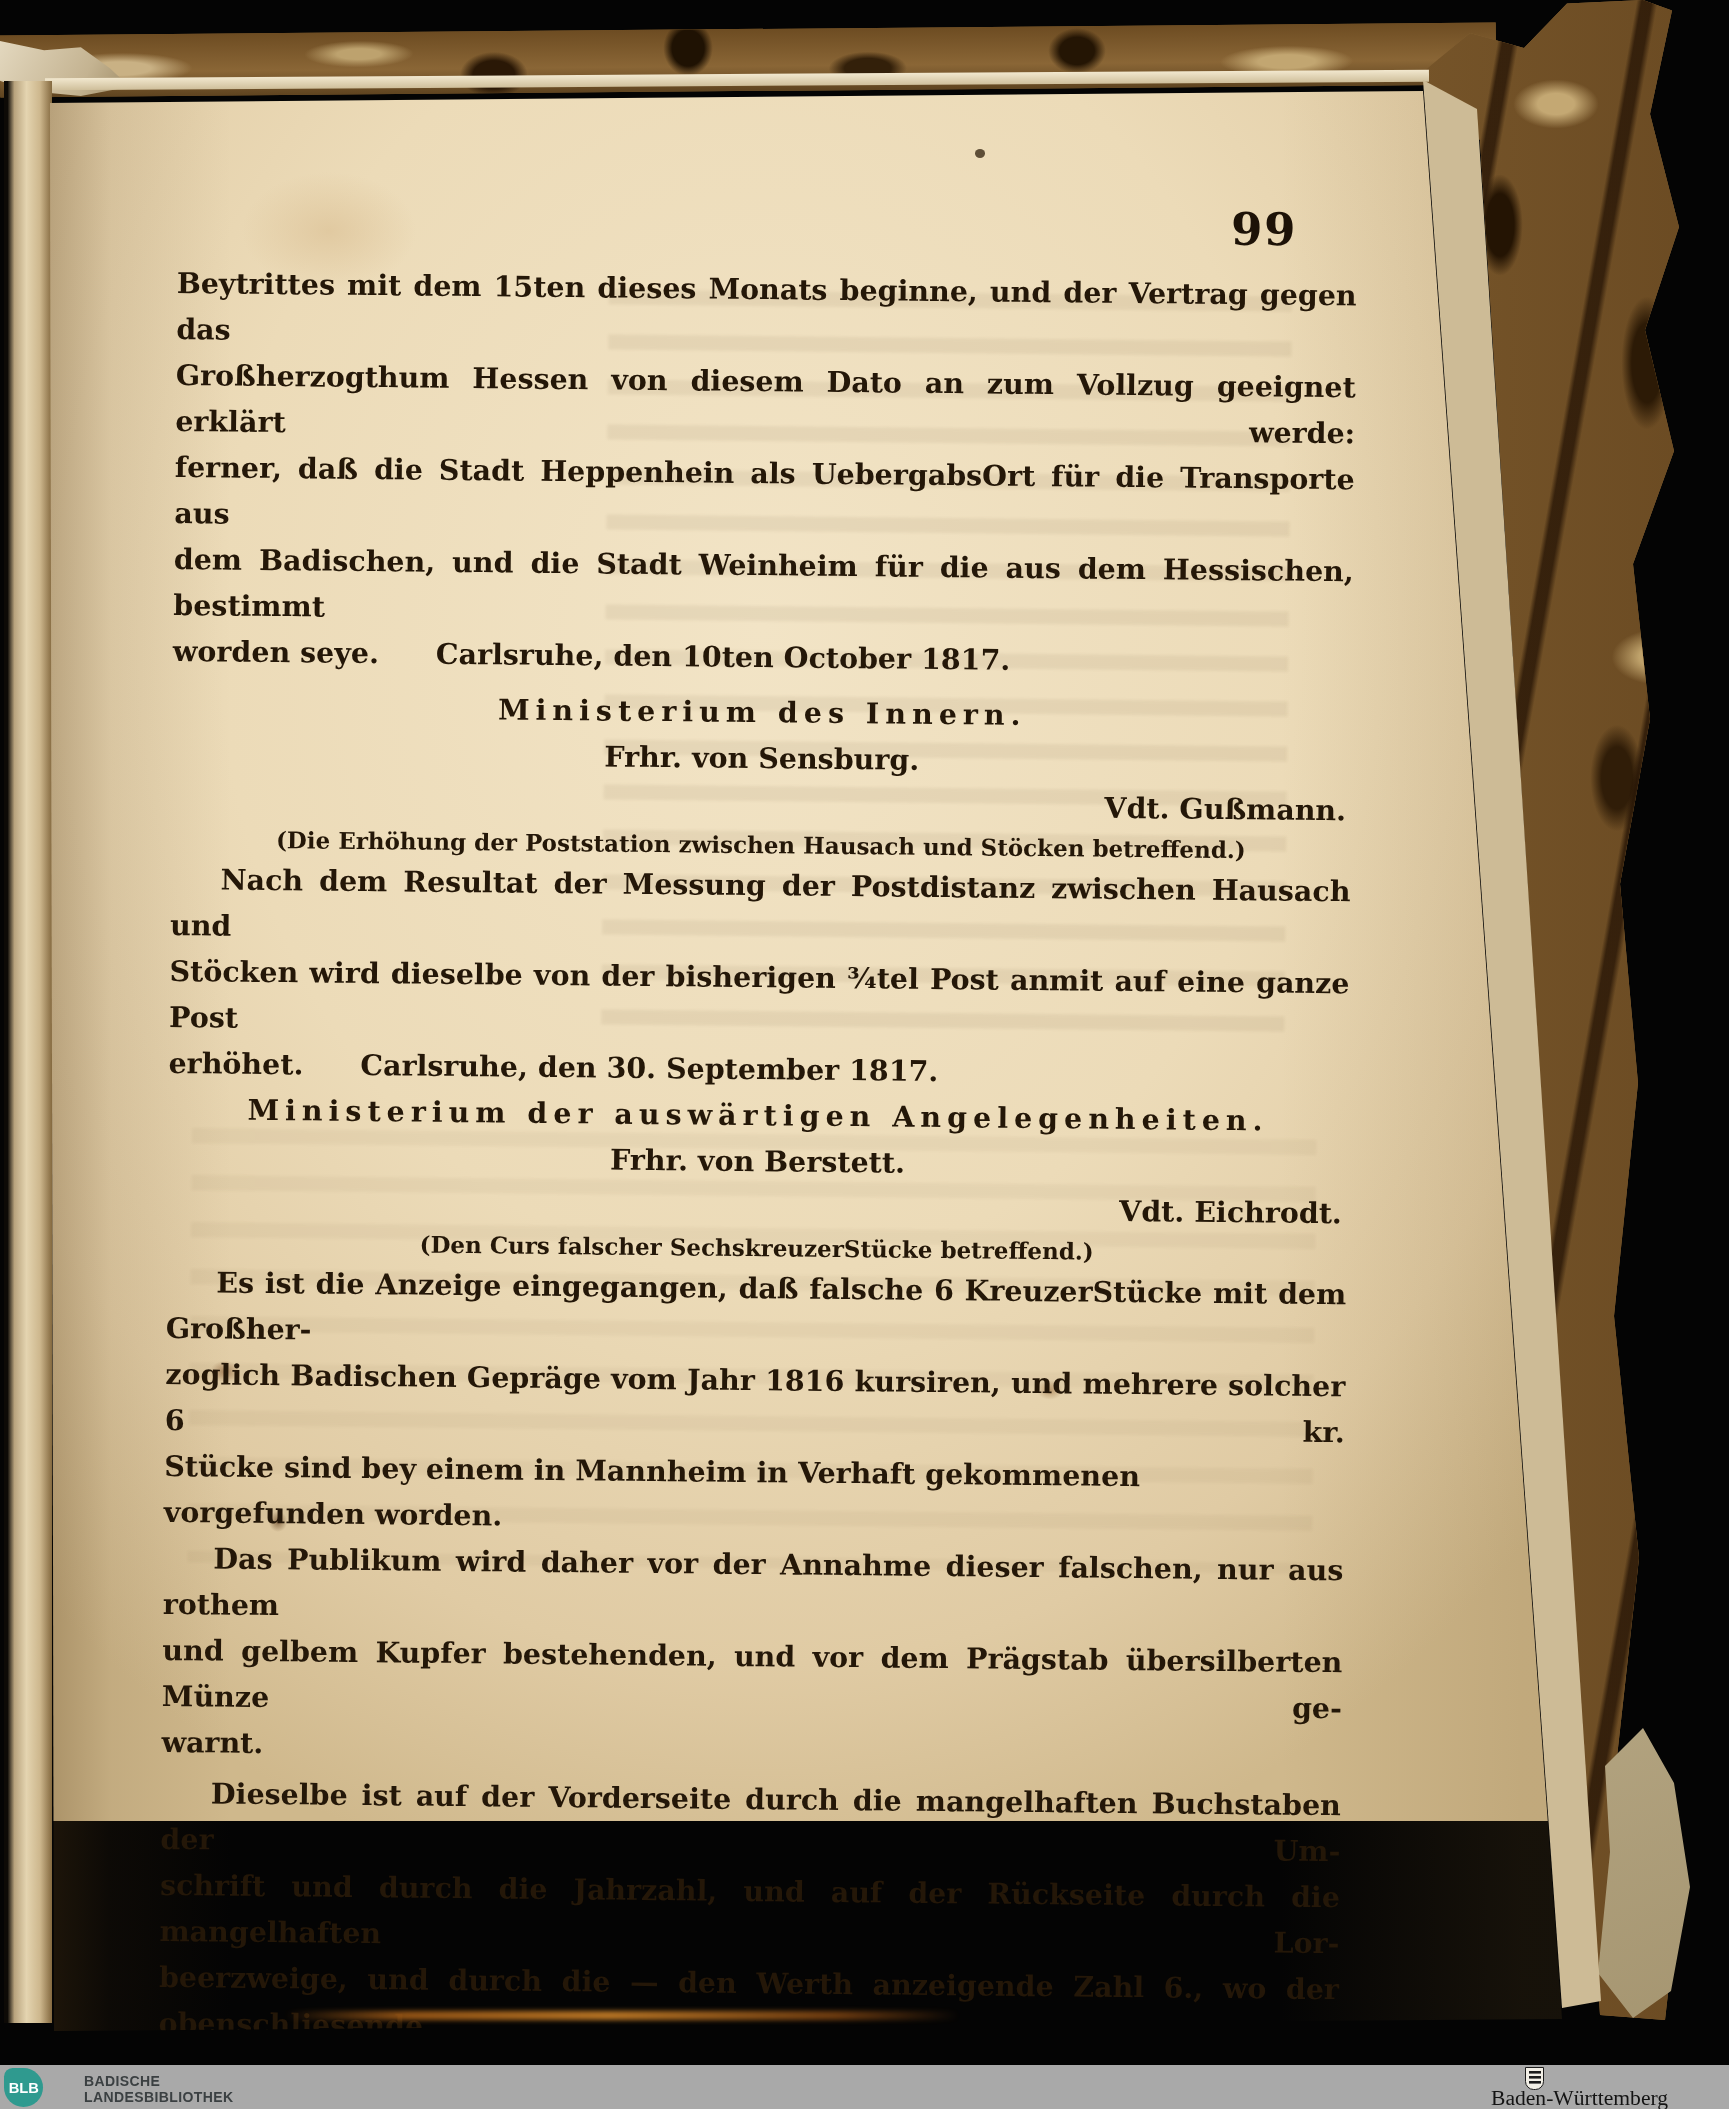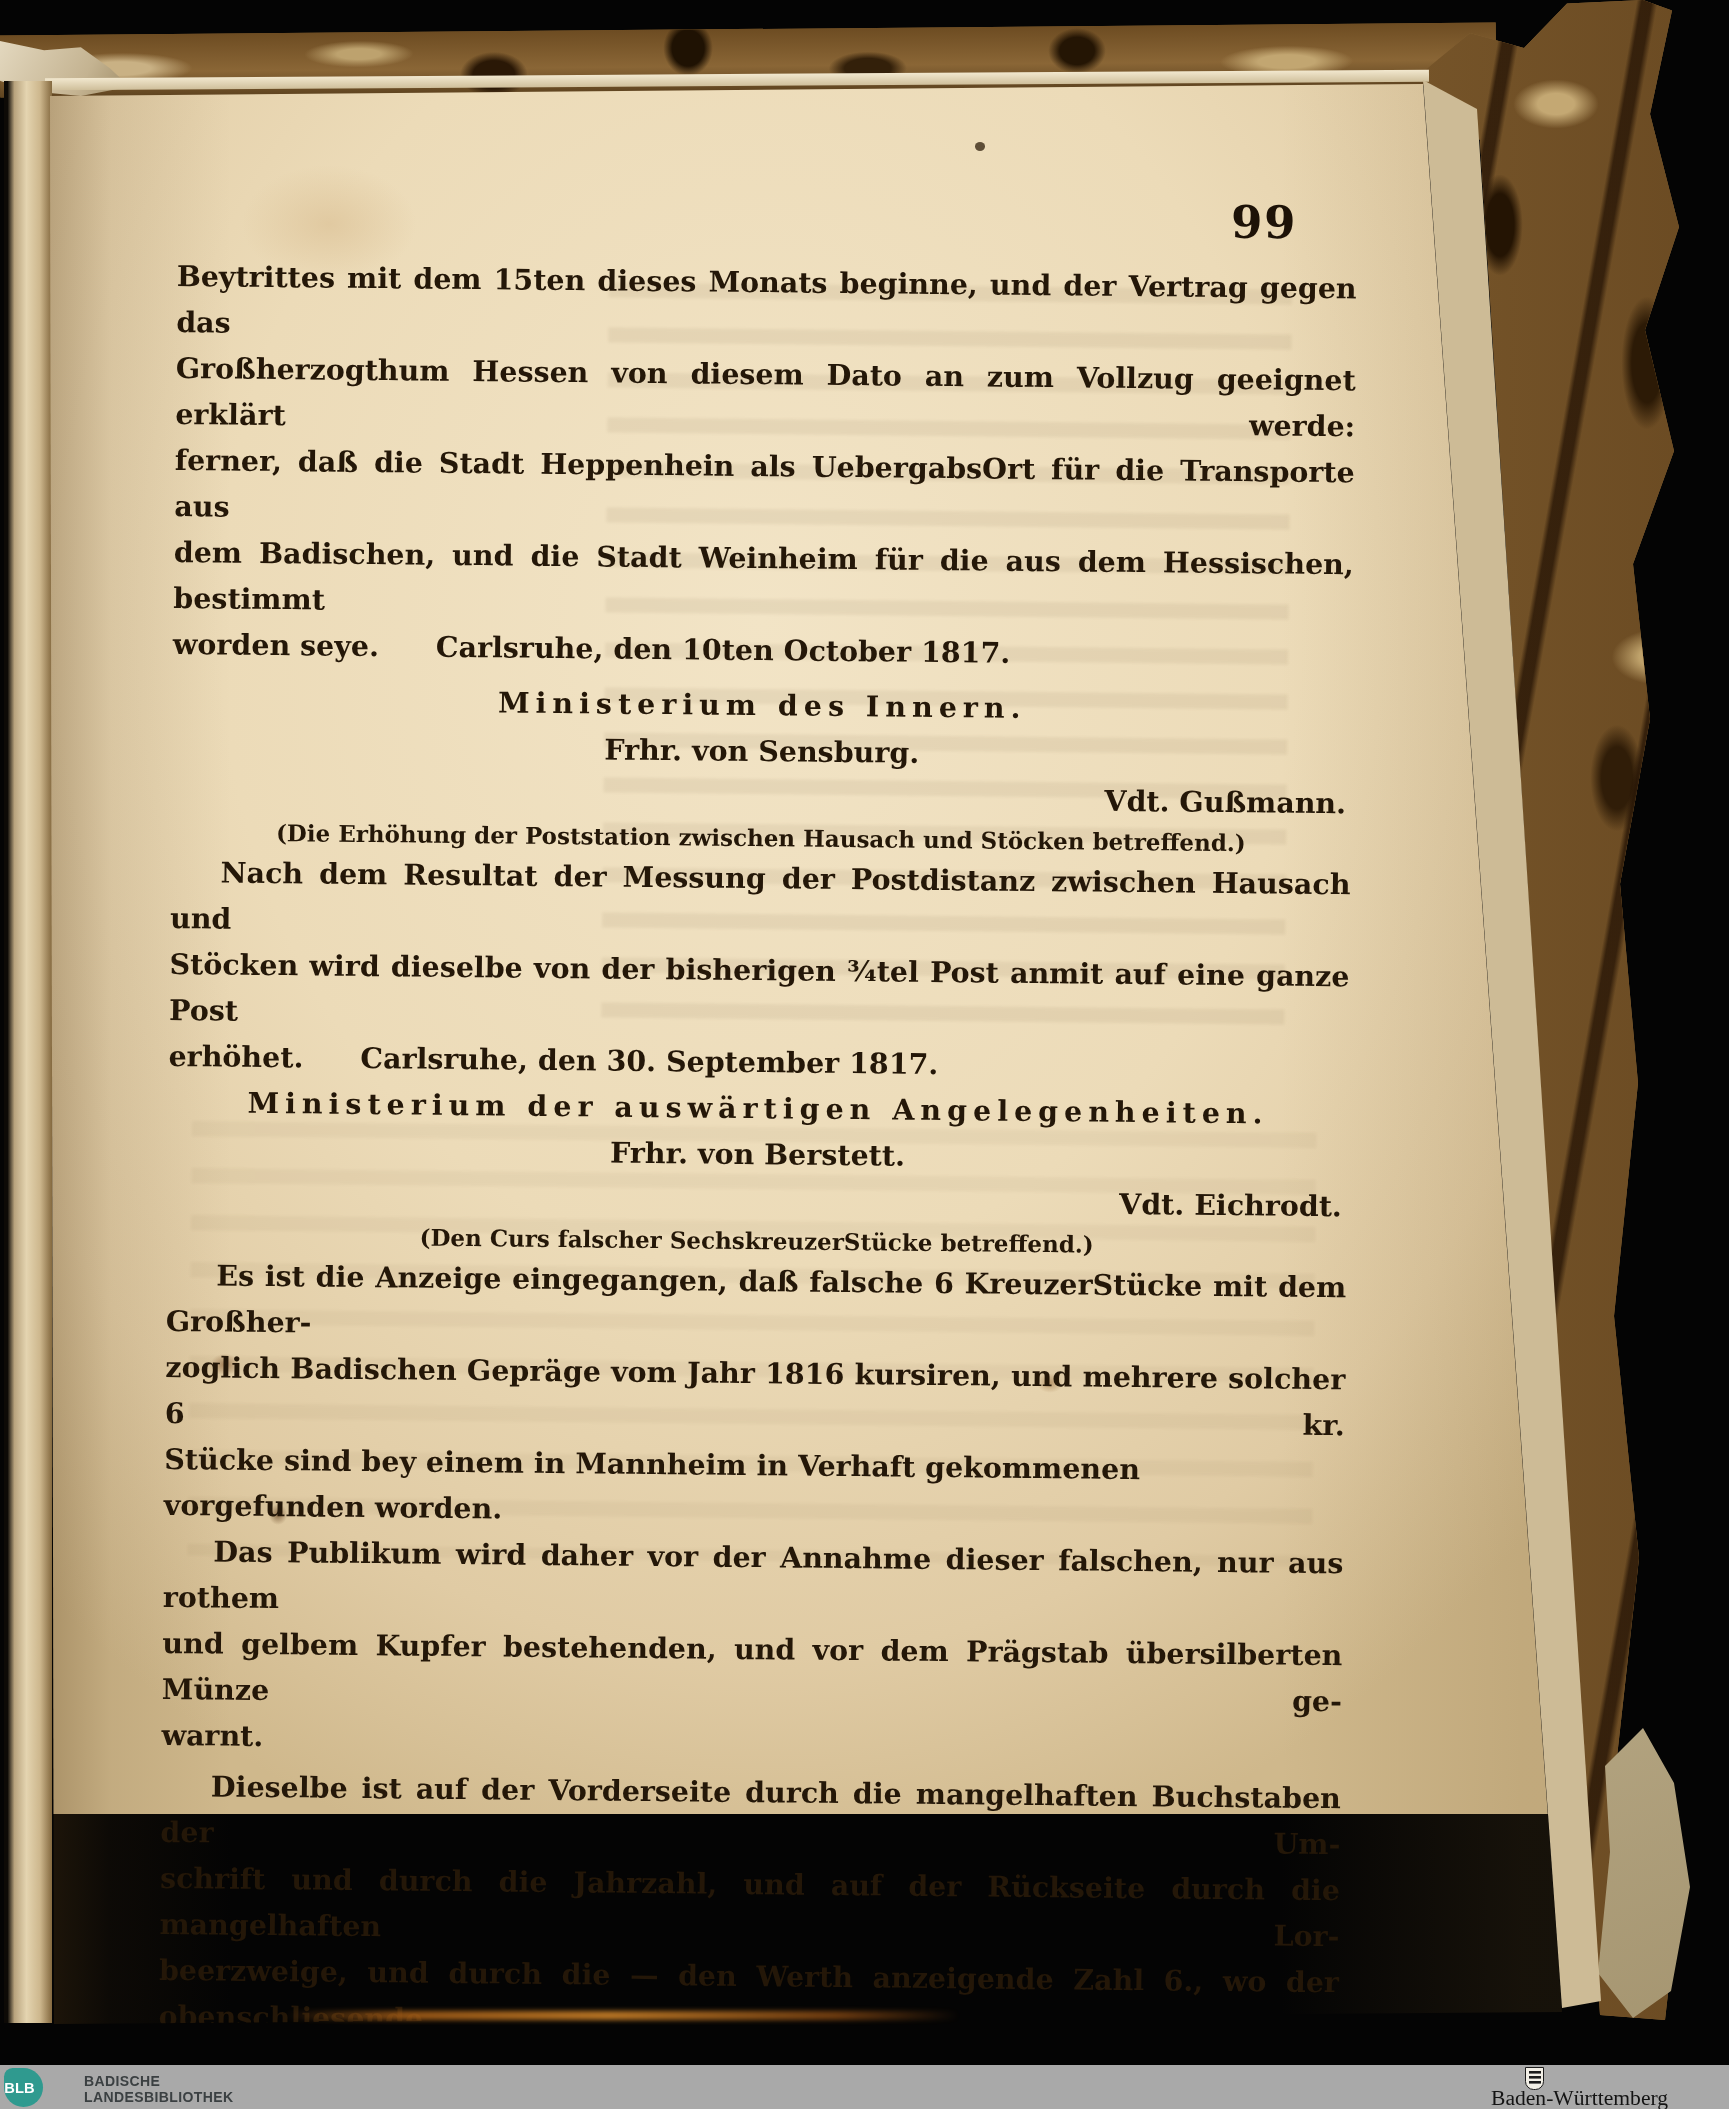--- a/index.html
+++ b/index.html
@@ -45,21 +45,21 @@
   .top-edge-line{left:45px;top:74px;width:1384px;height:12px;transform:rotate(-0.35deg);
     background:linear-gradient(#f2e8cf,#cfbf9b);}
   .left-edge{left:3.5px;top:81px;width:48px;height:1942px;
     background:linear-gradient(90deg,#0d0a06 0 3.5px,#b8a37d 10.4px,#e4d4b0 22.5px,#cdb78d 36px,#84693f 100%);}
   .fore-edge{left:0;top:0;width:1729px;height:2110px;
     background-color:#cdbb96;
     background-image:repeating-linear-gradient(92deg,#e3d5b2 0 2.6px,#ad States976 0,#ab9673 2.6px 5.2px);
     clip-path:polygon(1423px 80px,1477px 109px,1601px 2001px,1562px 2008px);}
 
   
-  .page{left:0;top:4px;width:1729px;height:1810px;
+  .page{left:0;top:11px;width:1729px;height:1810px;
     background:radial-gradient(1081px 1297px at 44% 34%, #f2e4c6 0%, #ecdbb8 50%, #e0cba4 80%, #cfb88c 100%);
     clip-path:polygon(50px 92px,1423px 80px,1562px 2008px,54px 2020px);}
   .gutter{left:50px;top:83px;width:182px;height:1940px;
     background:linear-gradient(90deg,rgba(88,60,22,.30),rgba(88,60,22,.10) 61px,rgba(88,60,22,0) 100%);}
   .right-shade{left:1280px;top:80px;width:285px;height:1932px;
     background:linear-gradient(90deg,rgba(120,90,40,0),rgba(120,90,40,.16) 85%);}
   .ghost1{left:605px;top:268px;width:683px;height:761px;opacity:.08;filter:blur(1.7px);transform:rotate(.6deg);
     background:repeating-linear-gradient(180deg,transparent 0 14px,#6a5332 14px 29px,transparent 29px 45px);}
   .ghost2{left:190px;top:1107px;width:1124px;height:450px;opacity:.05;filter:blur(1.7px);transform:rotate(.6deg);
     background:repeating-linear-gradient(180deg,transparent 0 15.6px,#6a5332 15.6px 31px,transparent 31px 47px);}
@@ -85,21 +85,21 @@
   .c{text-align:center;}
   .cs{text-align:center;letter-spacing:6px;}
   .r{text-align:right;padding-right:5.2px;box-sizing:border-box;}
   .p{text-align:center;font-size:23px;line-height:35px;}
   .in{text-indent:50px;}
   .mt6{margin-top:5.2px;}.mt10{margin-top:8.6px;}
 
   
   .footer{left:0;top:2065px;width:1729px;height:45px;background:#a9a9a9;}
   .blb-logo{left:4.3px;top:2068px;width:39px;height:39px;background:#2f9a8f;
-    border-radius:8.6px 50% 50% 50%;display:flex;align-items:center;}
+    border-radius:8.6px 50% 50% 50%;display:flex;align-items:center;justify-content:center;}
   .blb-logo span{color:#fff;font-family:"Liberation Sans",sans-serif;font-weight:700;font-size:14.7px;}
   .lib-name{left:51px;top:2073px;font-family:"Liberation Sans",sans-serif;font-weight:700;
     font-size:14px;line-height:16.4px;color:#3b4042;letter-spacing:0.4px;margin-left:33px;}
   .bw-crest{left:1525px;top:2067px;width:19px;height:22.5px;background:#f2efe6;border:1.7px solid #1c1c1c;
     border-radius:0 0 8.6px 8.6px;box-sizing:border-box;
     background-image:linear-gradient(#1c1c1c,#1c1c1c),linear-gradient(#1c1c1c,#1c1c1c),linear-gradient(#1c1c1c,#1c1c1c);
     background-size:12px 2.6px;background-repeat:no-repeat;
     background-position:center 2.6px,center 7.8px,center 13px;}
   .bw-label{left:1491px;top:2086px;font-family:"Liberation Serif",serif;font-size:21.6px;color:#141414;}
 </style>

